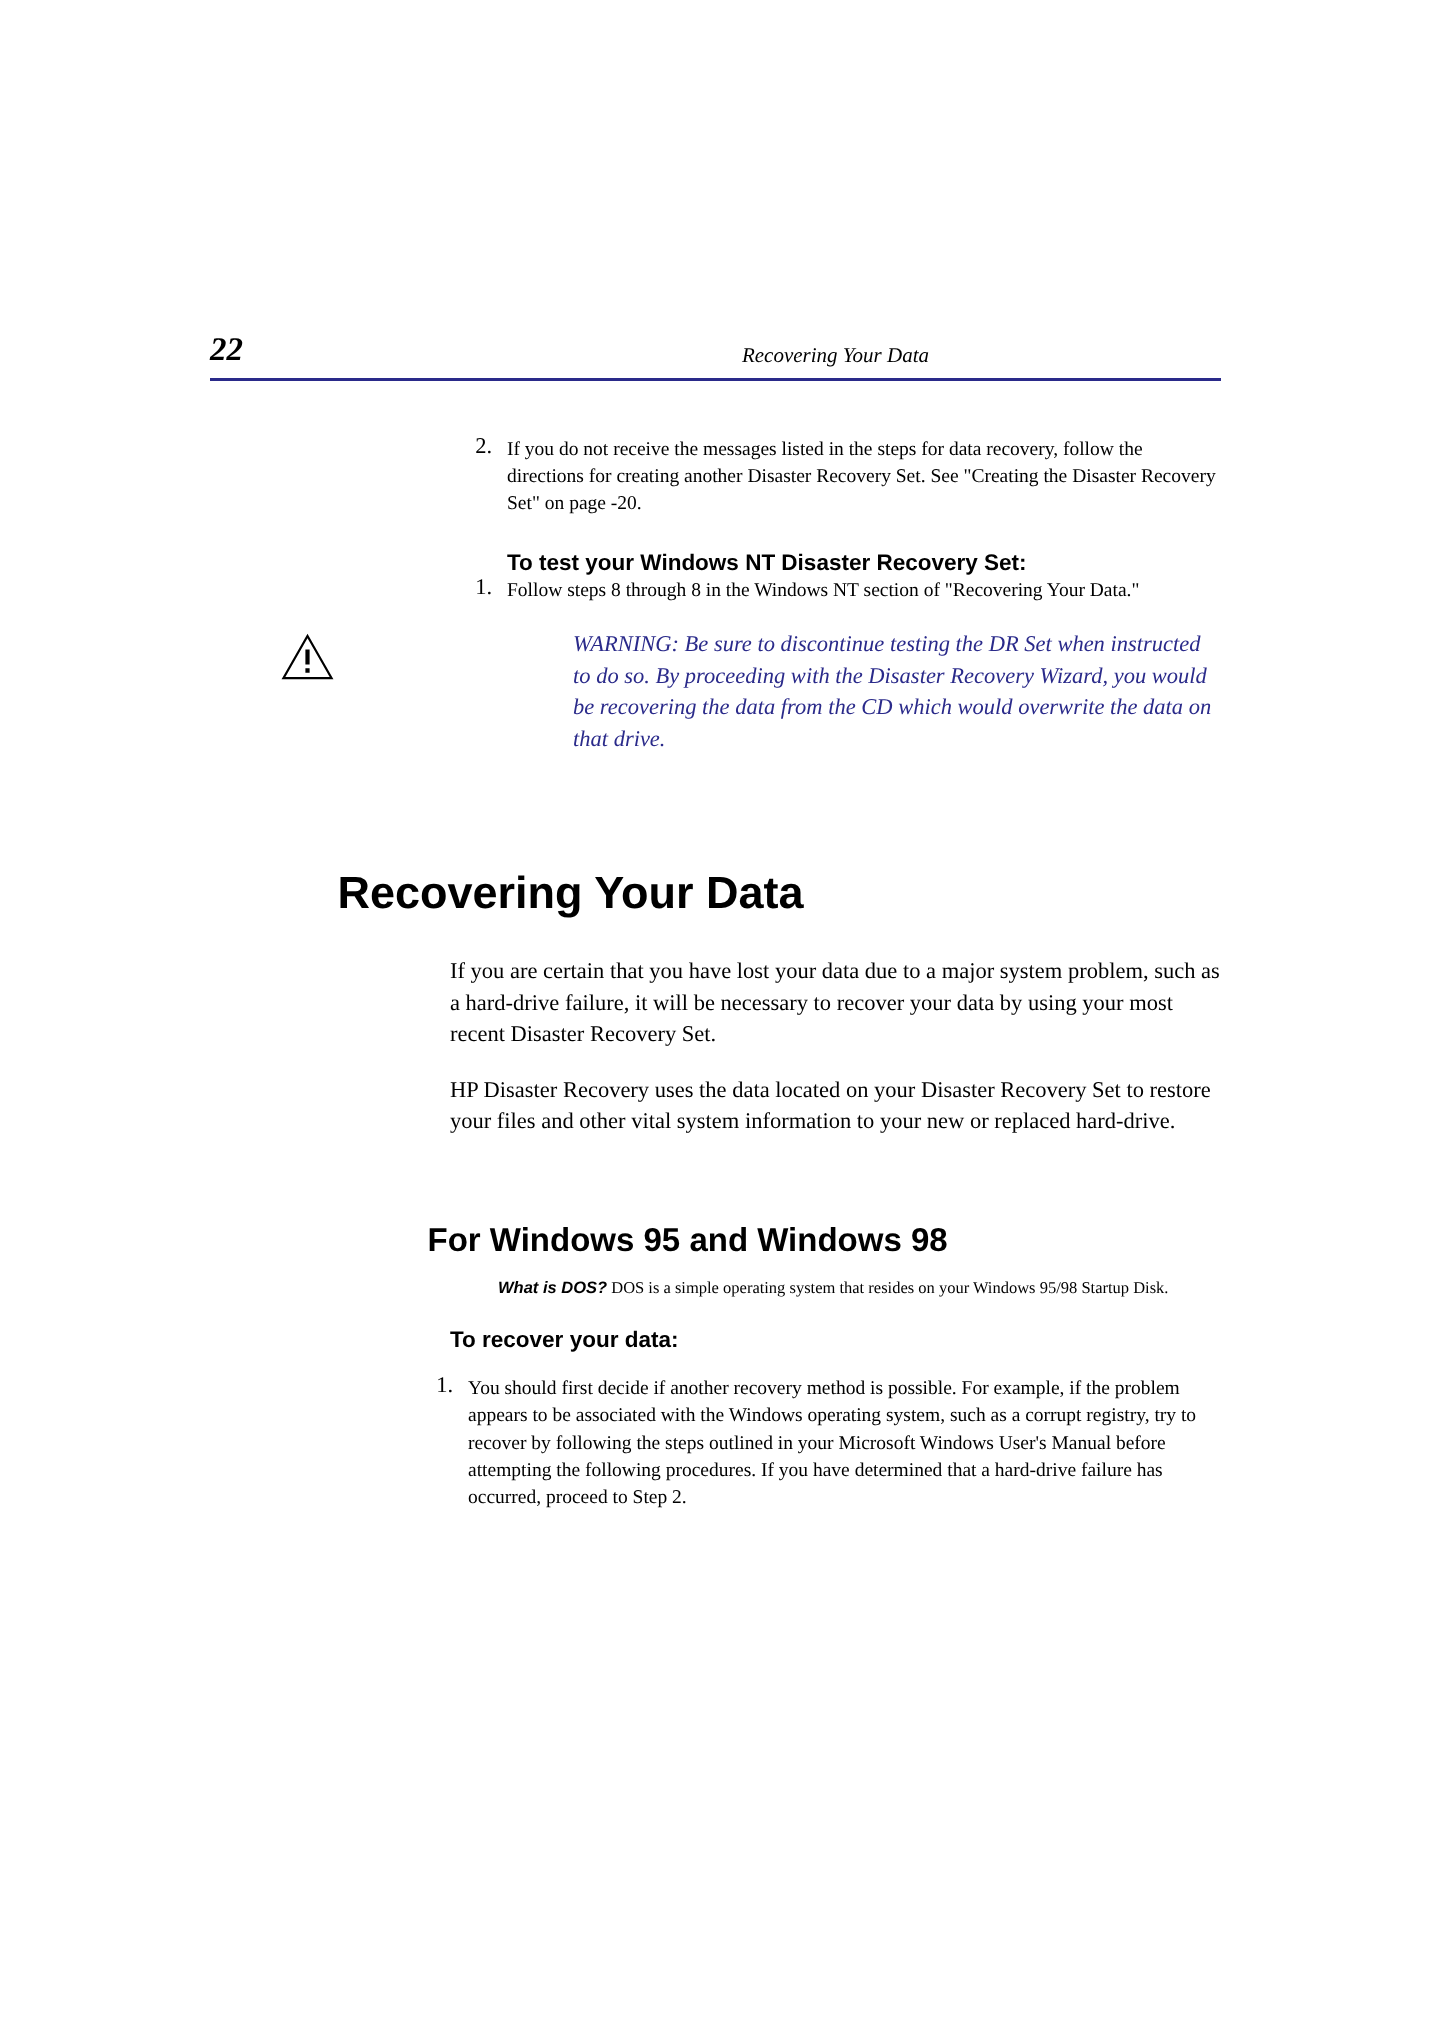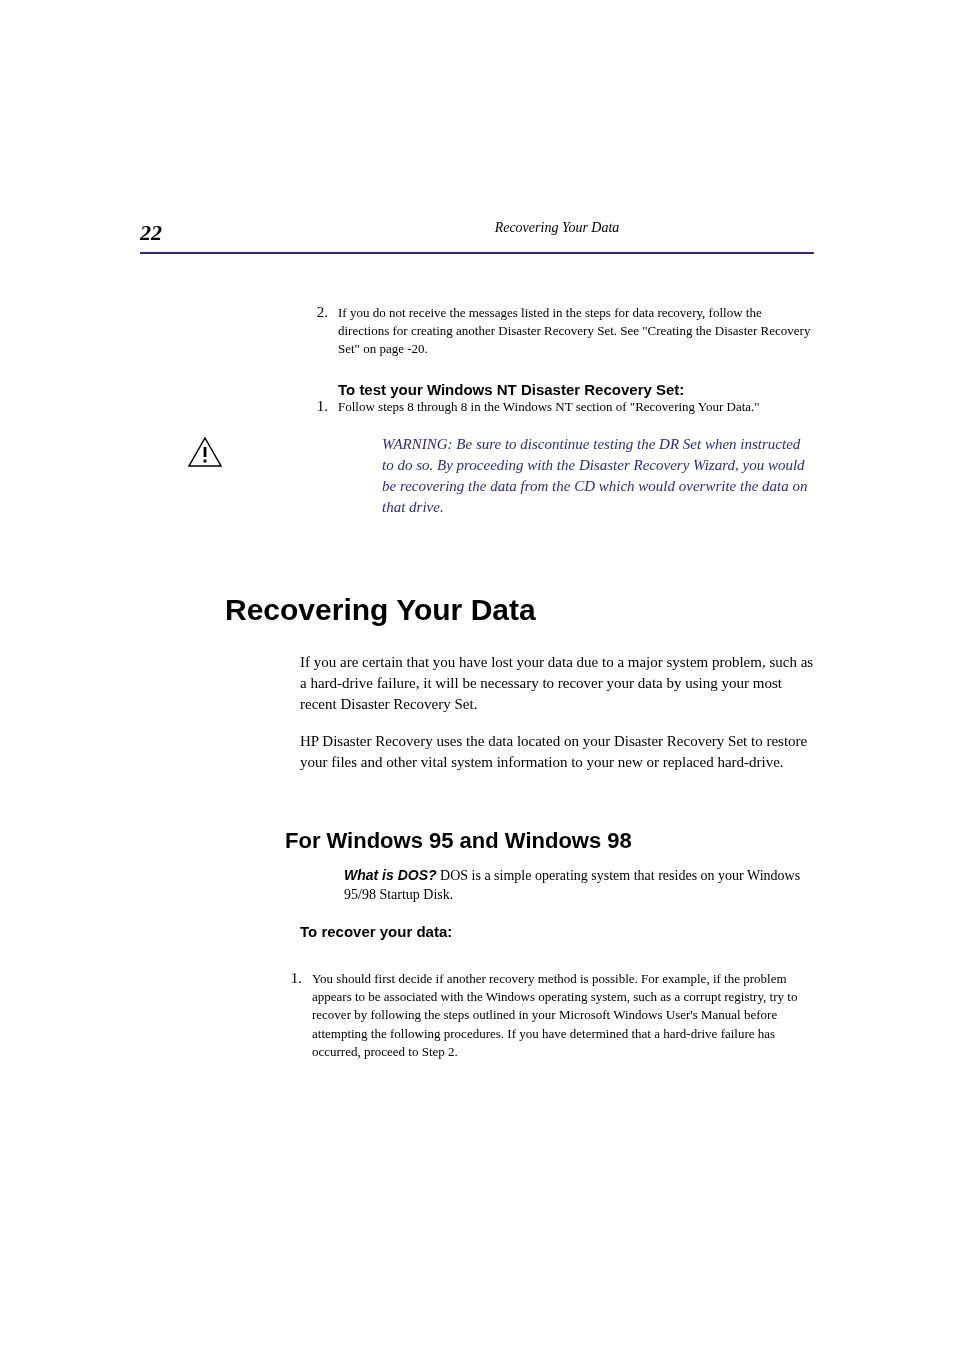--- a/index.html
+++ b/index.html
@@ -9,24 +9,24 @@
       background: #fff;
       width: 954px;
       height: 1351px;
       position: relative;
     }
     .page {
       padding: 220px 140px 0 140px;
     }
     .page-header {
       display: flex;
-      align-items: flex-start;
+      align-items: flex-end;
       border-bottom: 2px solid #2a2a8a;
       padding-bottom: 6px;
-      margin-bottom: 50px;
+      margin-bottom: 36px;
     }
     .page-number {
       font-family: Georgia, serif;
       font-style: italic;
       font-weight: bold;
       font-size: 22px;
       color: #000;
       width: 160px;
       flex: 0 0 auto;
     }
@@ -99,36 +99,36 @@
     }
     .h2 {
       font-family: Verdana, Arial, Helvetica, sans-serif;
       font-weight: bold;
       font-size: 22px;
       margin-top: 55px;
       margin-bottom: 12px;
       margin-left: -15px;
     }
     .callout-block {
-      margin-left: 44px;
+      margin-left: 32px;
       margin-right: 10px;
-      font-size: 14px;
+      font-size: 11px;
       line-height: 1.4;
       margin-bottom: 18px;
     }
     .callout-lead {
       font-family: Arial, Helvetica, sans-serif;
       font-weight: bold;
       font-style: italic;
     }
     .bold-sub {
       font-family: Arial, Helvetica, sans-serif;
       font-weight: bold;
       font-size: 15px;
-      margin-bottom: 30px;
+      margin-bottom: 14px;
       margin-top: 18px;
     }
     .ol-item-wide {
       display: flex;
       margin-left: -18px;
       margin-bottom: 18px;
     }
     .ol-item-wide .ol-num {
       flex: 0 0 20px;
     }

